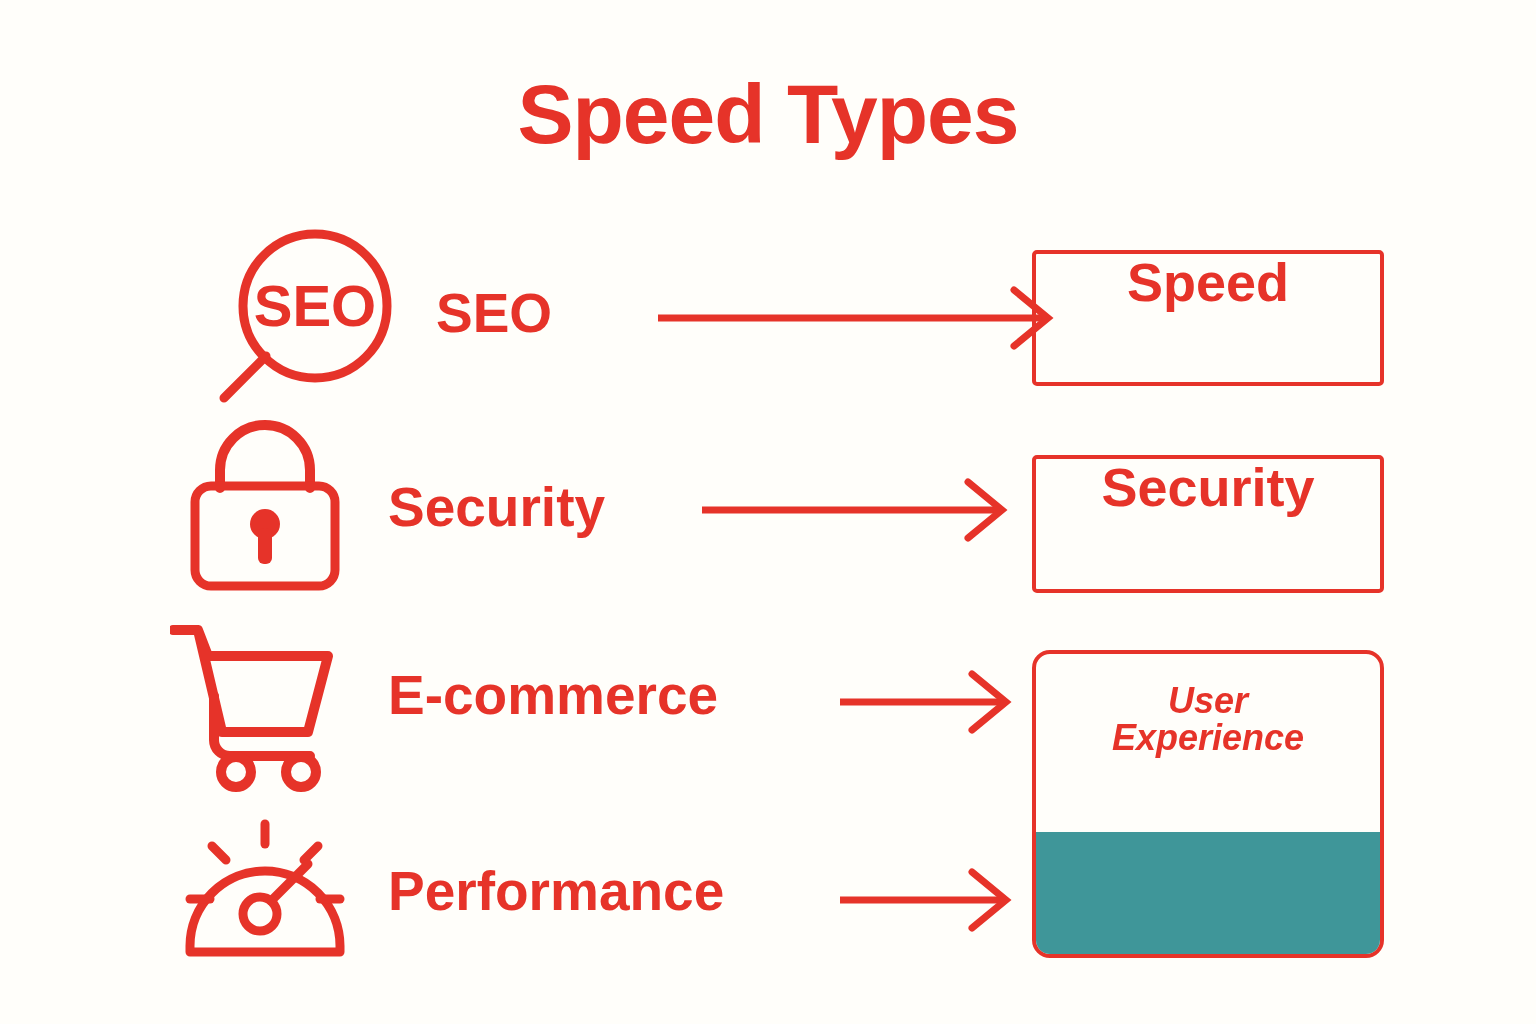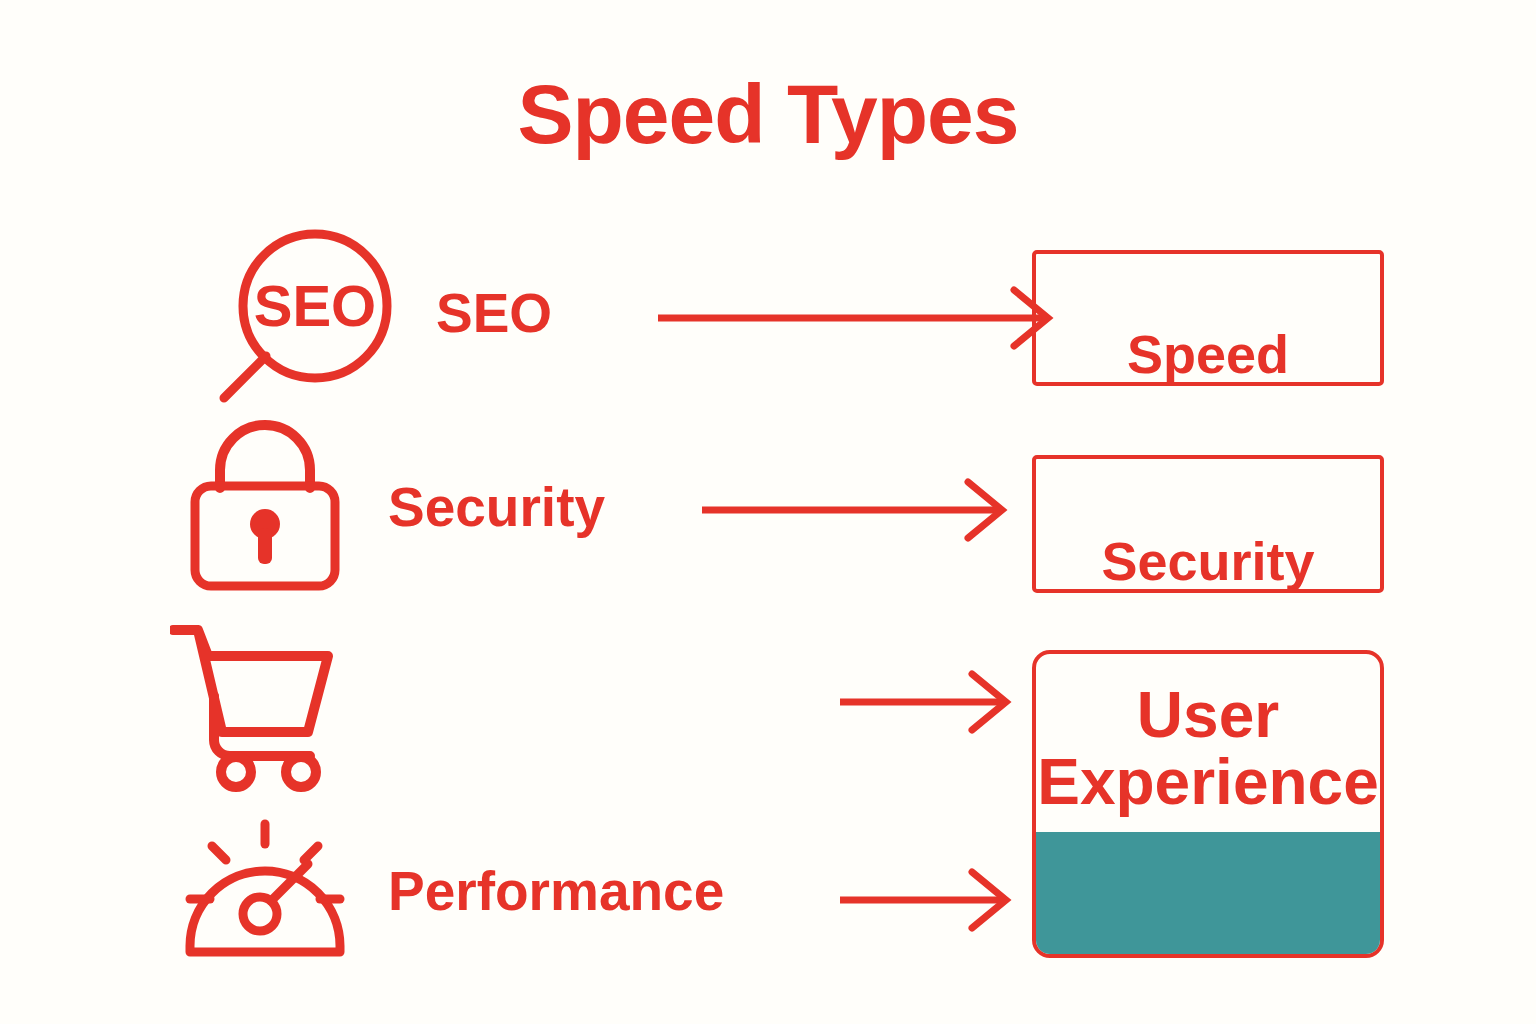--- a/index.html
+++ b/index.html
@@ -76,21 +76,21 @@
   .arrow svg { display: block; }
 
   
   .box {
     position: absolute;
     border: 4px solid #e63329;
     border-radius: 5px;
     box-sizing: border-box;
     background: transparent;
     display: flex;
-    align-items: flex-end;
+    align-items: flex-start;
     justify-content: center;
   }
   .box-text {
     color: #e63329;
     font-size: 54px;
     font-weight: bold;
     line-height: 1.04;
     text-align: center;
     white-space: pre-line;
   }
@@ -113,21 +113,22 @@
     height: 308px;
     align-items: flex-start;
     overflow: hidden;
     border-radius: 18px;
   }
   #box-ux .box-text {
     position: relative;
     z-index: 2;
     margin-top: 28px;
     width: 100%;
-    font-size: 64px;
+    font-size: 36px;
+    font-style: italic;
   }
   .teal-fill {
     position: absolute;
     left: 0;
     right: 0;
     bottom: 0;
     height: 122px;
     background: #3f9699;
     z-index: 1;
   }
@@ -176,20 +177,21 @@
 
   <div class="row row-3">
     <div class="icon-cell">
       <svg width="190" height="180" viewBox="0 0 190 180">
         <path d="M 3 18 L 28 18 L 38 44 L 158 44 L 138 120 L 52 120 L 28 18" fill="none" stroke="#e63329" stroke-width="10" stroke-linejoin="round" stroke-linecap="round"></path>
         <path d="M 44 84 L 44 128 A 16 16 0 0 0 60 144 L 140 144" fill="none" stroke="#e63329" stroke-width="10" stroke-linejoin="round" stroke-linecap="round"></path>
         <circle cx="66" cy="160" r="15" fill="none" stroke="#e63329" stroke-width="10"></circle>
         <circle cx="131" cy="160" r="15" fill="none" stroke="#e63329" stroke-width="10"></circle>
       </svg>
     </div>
+    <div class="label label-3">E-commerce</div>
     <div class="arrow" style="left:838px; top:58px;">
       <svg width="175" height="64" viewBox="0 0 175 64">
         <line x1="2" y1="32" x2="163" y2="32" stroke="#e63329" stroke-width="7" stroke-linecap="butt"></line>
         <polyline points="134,4 168,32 134,60" fill="none" stroke="#e63329" stroke-width="7" stroke-linecap="round" stroke-linejoin="miter"></polyline>
       </svg>
     </div>
   </div>
 
   <div class="row row-4">
     <div class="icon-cell">

